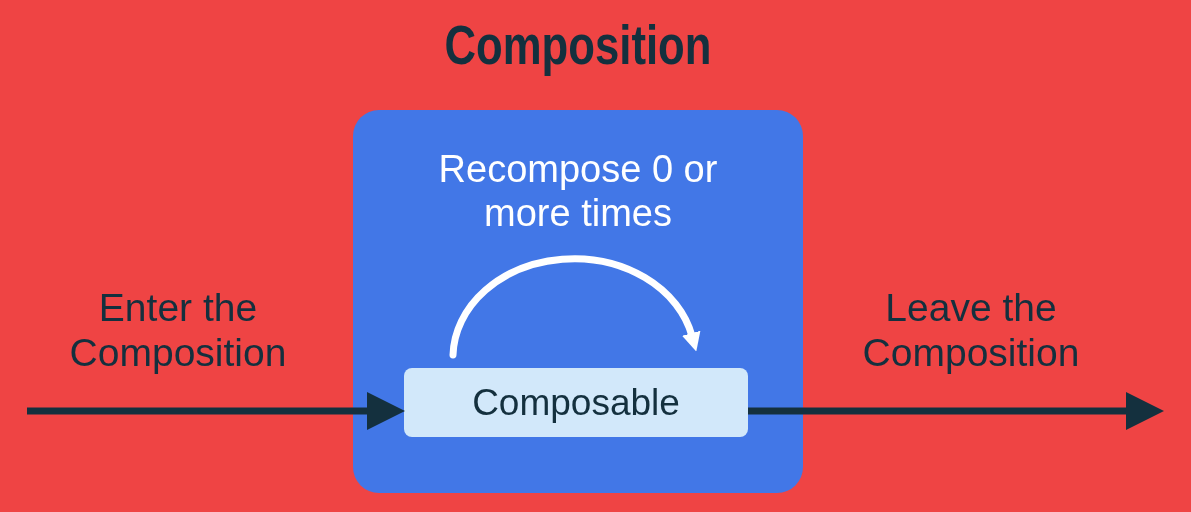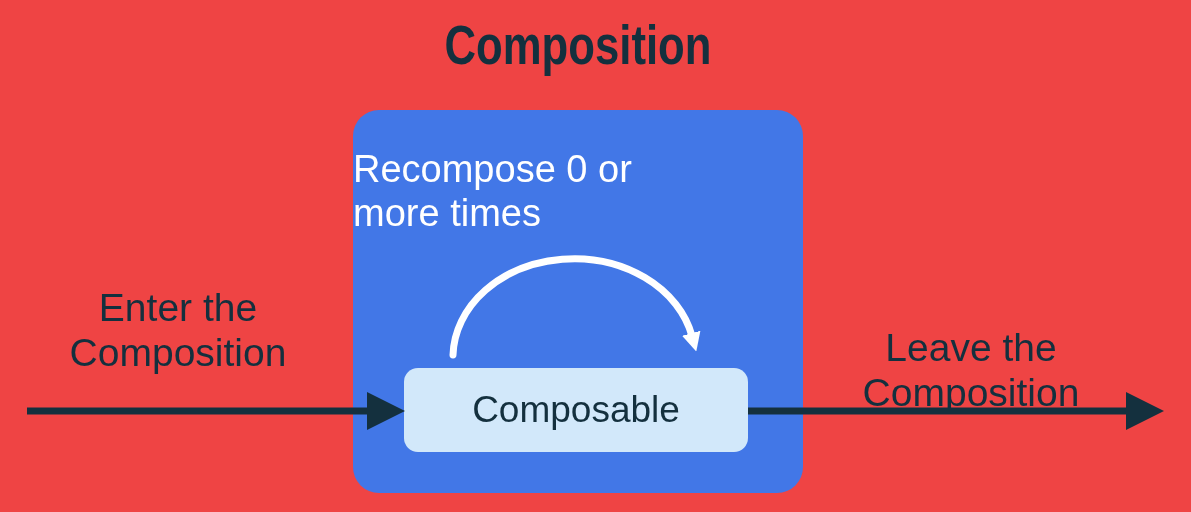--- a/index.html
+++ b/index.html
@@ -36,53 +36,54 @@
     width: 450px;
     height: 383px;
     background: #4277E7;
     border-radius: 26px;
   }
   .recompose-label {
     position: absolute;
     left: 353px;
     top: 147px;
     width: 450px;
+    text-align: center;
     font-size: 38px;
     line-height: 44px;
     color: #ffffff;
     white-space: pre-line;
   }
   .composable-box {
     position: absolute;
     left: 404px;
     top: 368px;
     width: 344px;
-    height: 84px;
+    height: 69px;
     background: #D2E8FA;
-    border-radius: 14px;
+    border-radius: 8px;
     display: flex;
     align-items: center;
     justify-content: center;
   }
   .composable-box span {
     font-size: 37px;
     color: #14303E;
   }
   .side-label {
     position: absolute;
     top: 285px;
     width: 300px;
     text-align: center;
     font-size: 39px;
     line-height: 45px;
     color: #14303E;
     white-space: pre-line;
   }
   .enter-label { left: 28px; }
-  .leave-label { left: 821px; margin-top: 40px; }
+  .leave-label { left: 821px; }
   svg.arrows {
     position: absolute;
     left: 0;
     top: 0;
     pointer-events: none;
   }
 </style>
 </head>
 <body>
 

